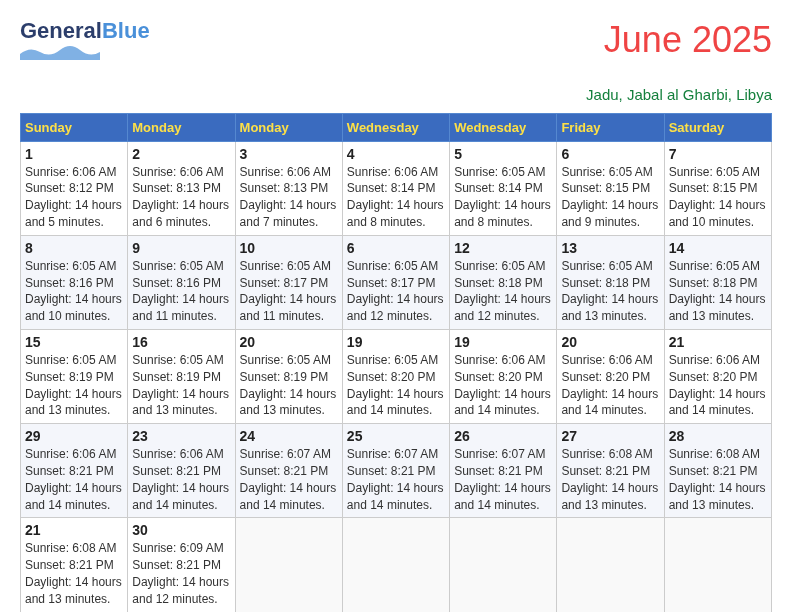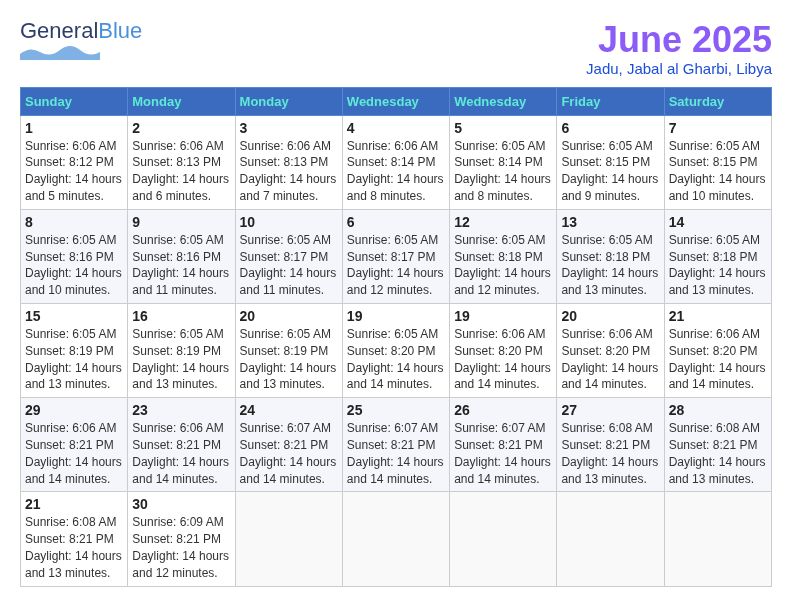--- a/index.html
+++ b/index.html
@@ -16,48 +16,49 @@
       align-items: flex-start;
       margin-bottom: 10px;
     }
     .logo {
       display: flex;
       flex-direction: column;
       align-items: flex-start;
     }
     .logo-text {
       font-size: 22px;
-      font-weight: normal;
+      font-weight: bold;
       color: #2c3e6b;
       line-height: 1;
     }
     .logo-text span {
       color: #4a90d9;
     }
     .title-section {
       text-align: right;
     }
     .calendar-title {
       font-size: 36px;
-      font-weight: bold;
-      color: #8b5cf6;
+      font-weight: normal;
+      color: #ef4444;
       line-height: 1.1;
     }
     .calendar-subtitle {
       font-size: 15px;
-      color: #1d4ed8;
+      color: #15803d;
+      margin-top: 26px;
     }
     table {
       width: 100%;
       border-collapse: collapse;
       font-size: 11px;
     }
     thead tr th {
       background: #3a6bbf;
-      color: #5eead4;
+      color: #fde047;
       padding: 6px 4px;
       font-size: 13px;
       font-weight: bold;
       text-align: left;
       border: 1px solid #5588d0;
     }
     tbody tr td {
       vertical-align: top;
       border: 1px solid #ccc;
       padding: 4px;

